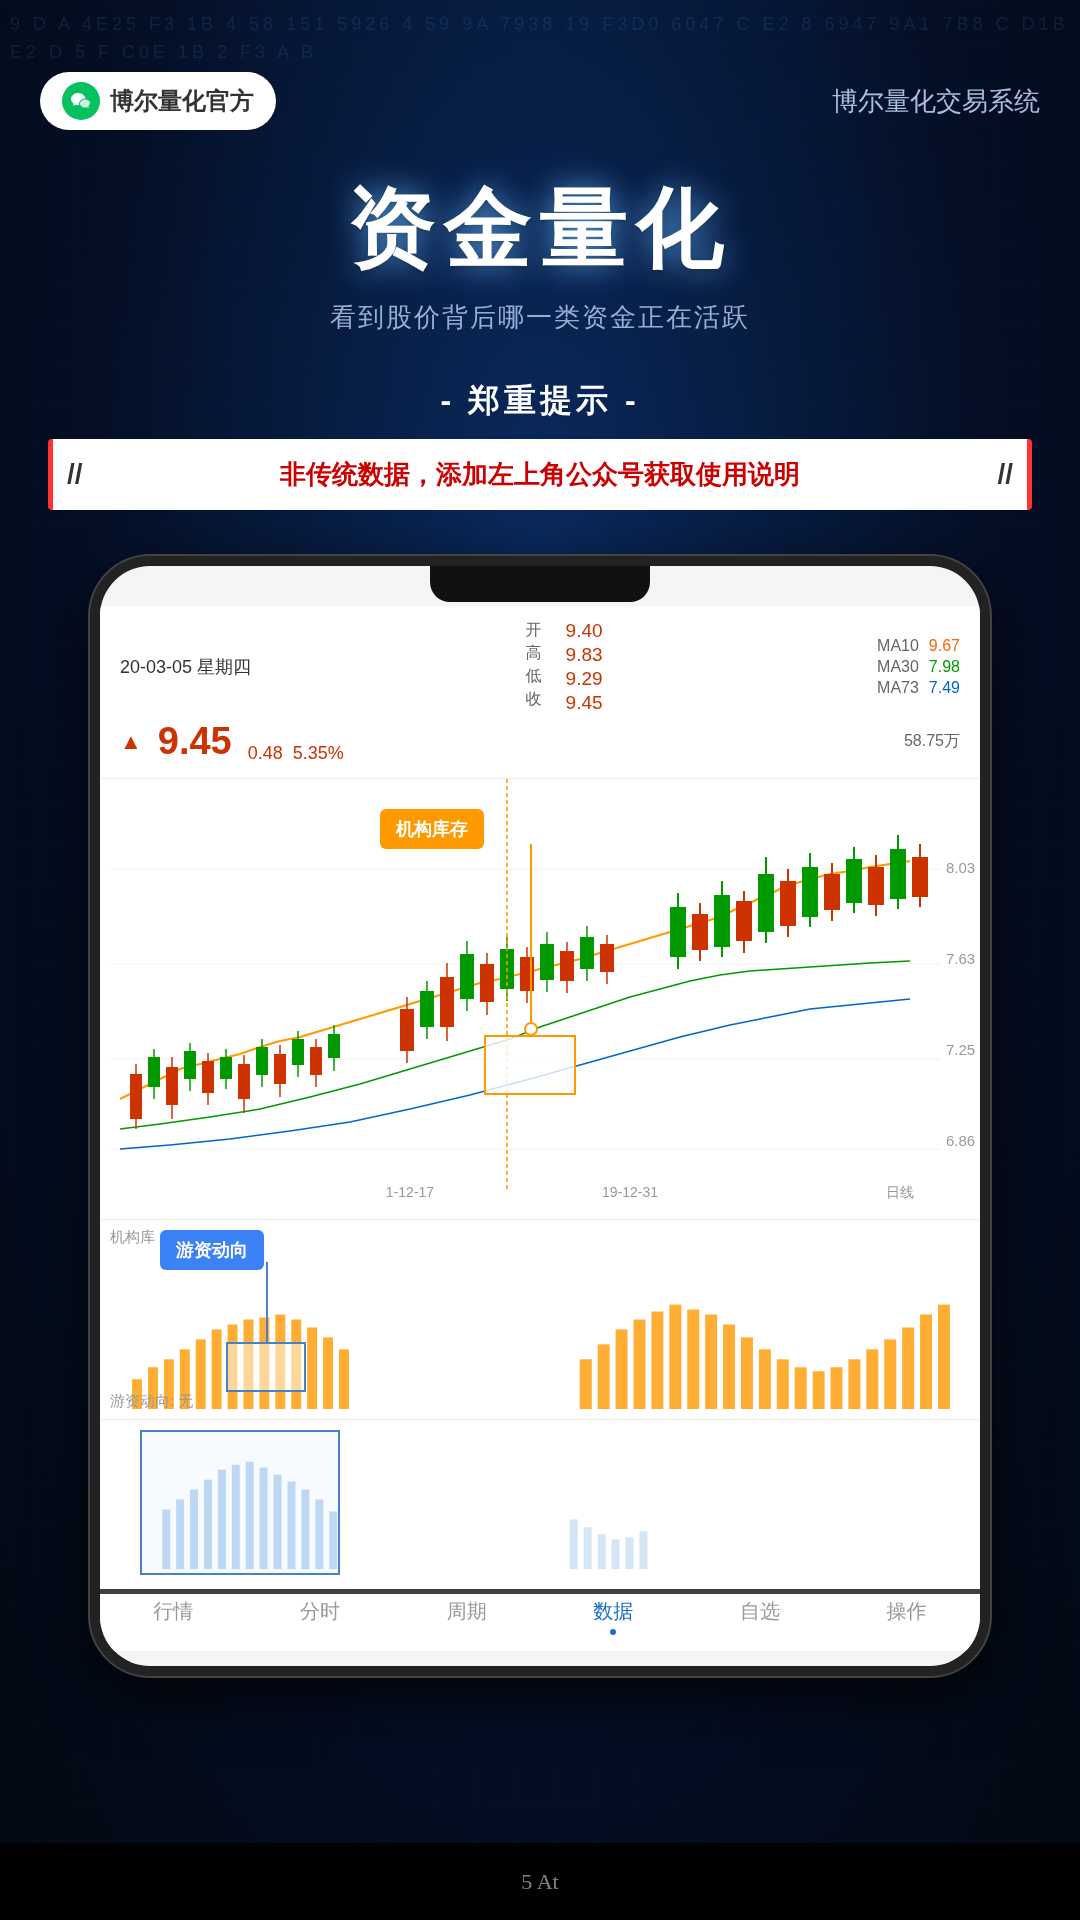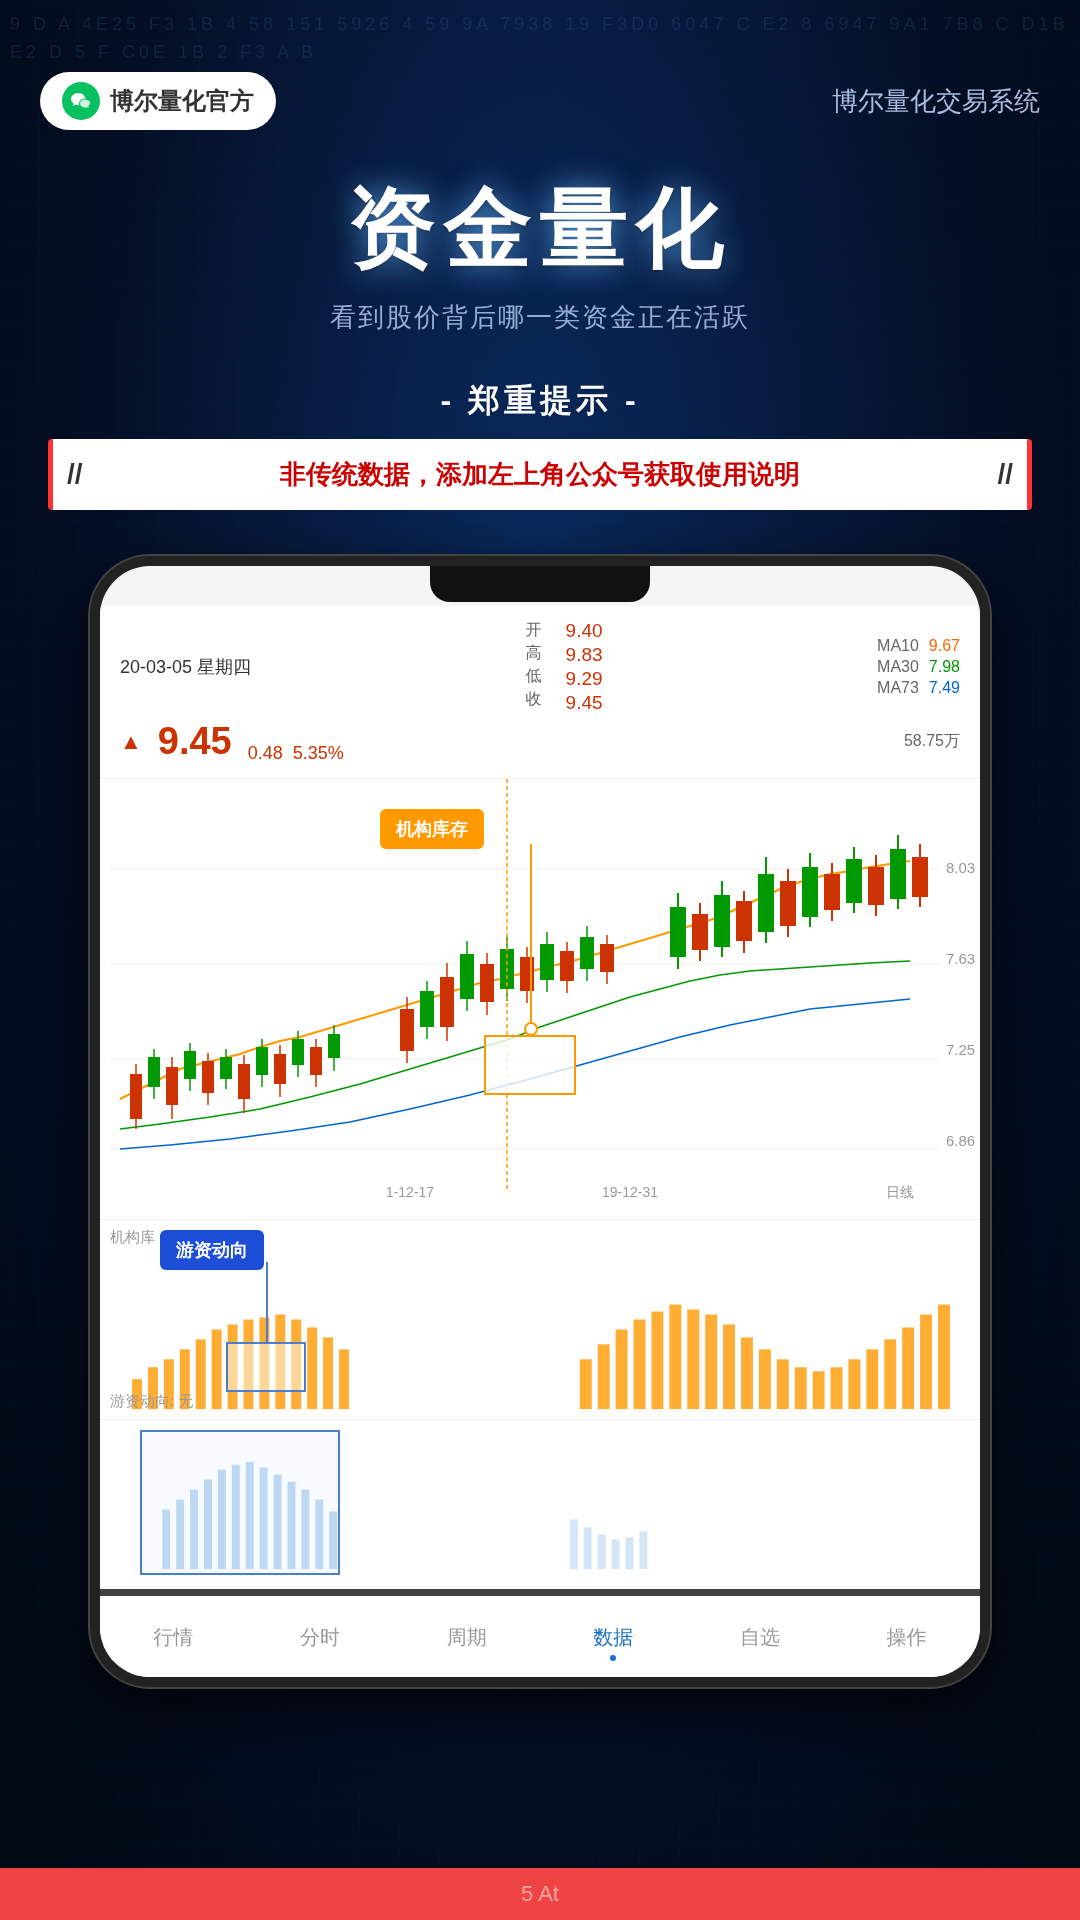--- a/index.html
+++ b/index.html
@@ -313,21 +313,21 @@
       width: 92px;
       height: 60px;
       border: 2px solid #f90;
       background: rgba(255,255,255,0.8);
       z-index: 10;
     }
 
     
     .vol-tooltip {
       position: absolute;
-      background: #1d4ed8;
+      background: #3b82f6;
       color: white;
       padding: 8px 16px;
       border-radius: 6px;
       font-size: 18px;
       font-weight: 600;
       top: 10px;
       left: 60px;
       z-index: 10;
     }
     .vol-line {
@@ -391,22 +391,22 @@
       background: rgba(100,160,255,0.05);
       z-index: 5;
     }
 
     
     .bottom-nav {
       background: white;
       display: flex;
       justify-content: space-around;
       align-items: center;
-      padding: 24px 0 12px;
-      border-top: 7px solid #404040;
+      padding: 0 0 12px;
+      border-top: 5px solid #404040;
       position: relative;
       z-index: 20;
     }
     .nav-item {
       display: flex;
       flex-direction: column;
       align-items: center;
       gap: 4px;
       font-size: 20px;
       color: #999;
@@ -424,26 +424,27 @@
     .nav-item.active .nav-dot {
       background: #1a6ecc;
     }
 
     
     .system-bar {
       position: absolute;
       bottom: 0;
       left: 0;
       right: 0;
-      height: 52px;
-      background: #ef4444;
+      height: 77px;
+      background: #000000;
       display: flex;
       align-items: center;
       justify-content: center;
       z-index: 100;
+      font-family: Liberation Serif, serif;
     }
     .system-bar-text {
       color: rgba(255,255,255,0.5);
       font-size: 22px;
     }
   </style>
 </head>
 <body>
 
 <div class="bg-overlay"></div>

